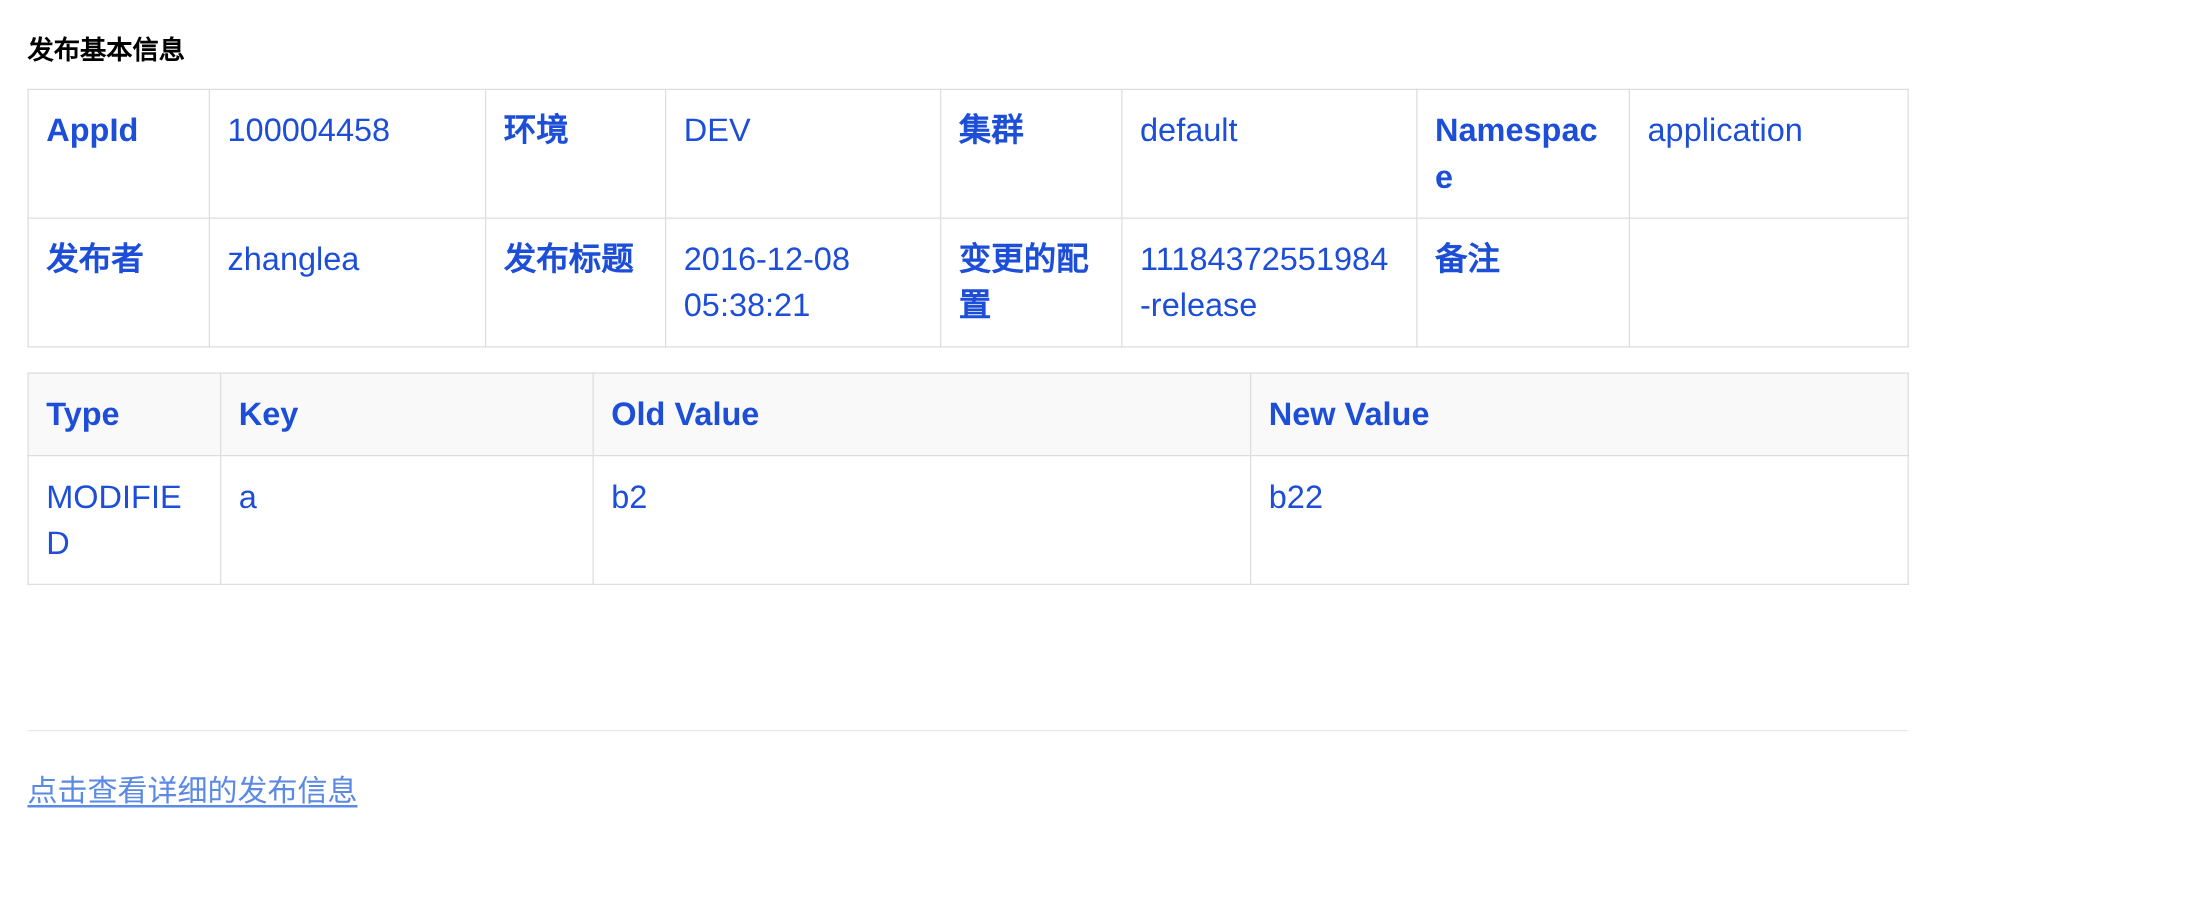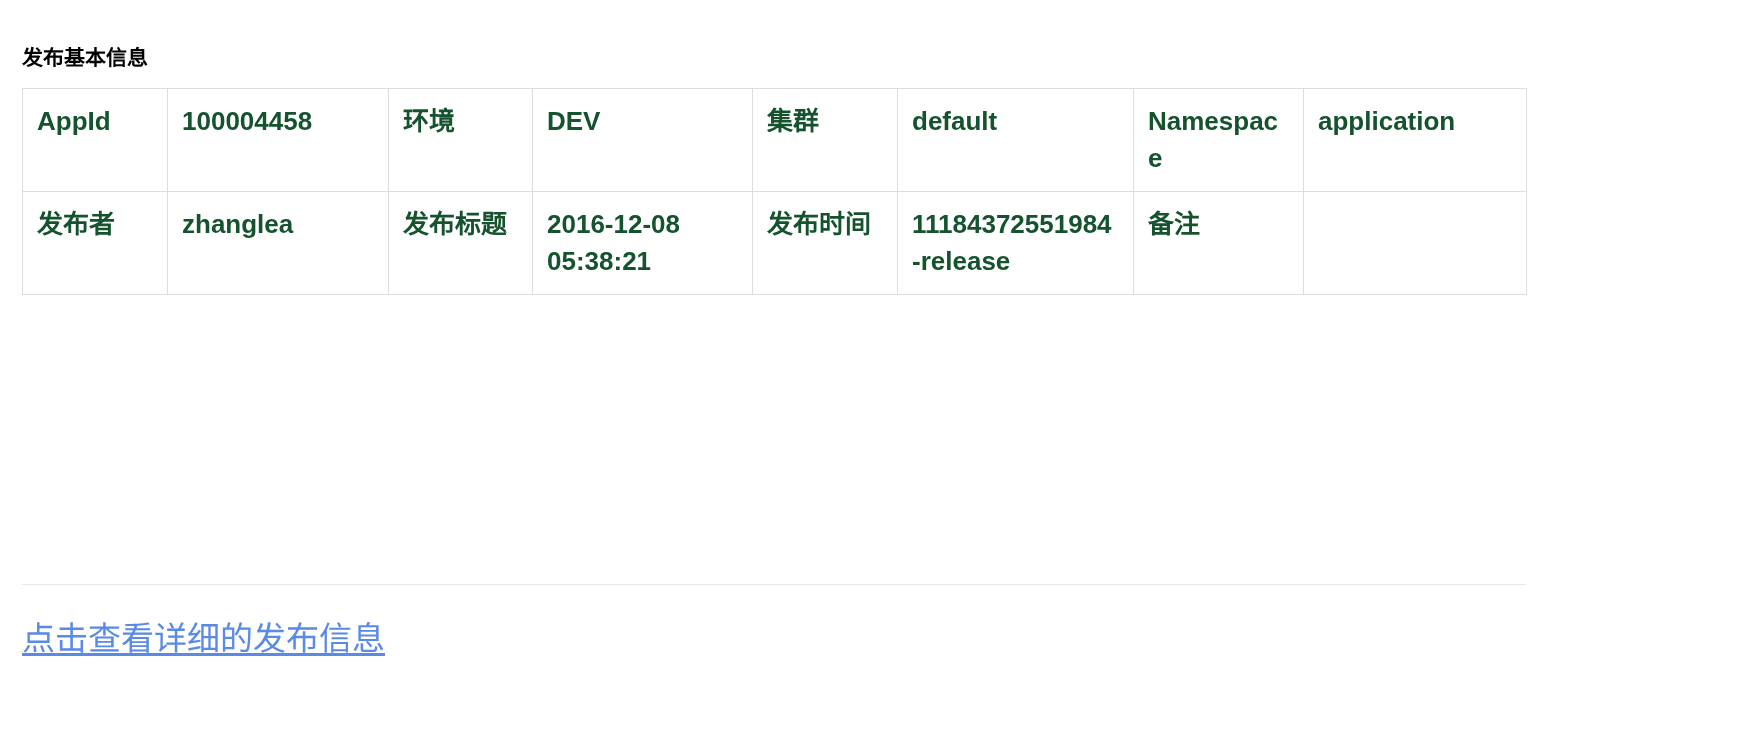--- a/index.html
+++ b/index.html
@@ -25,51 +25,51 @@
 
   
   .section-title {
     font-size: 21px;
     font-weight: bold;
     line-height: 1.2;
     color: #000000;
     margin: 0;
     padding: 0;
   }
-  .section-title.first { padding-top: 45px; }
+  .section-title.first { padding-top: 28px; }
   .section-title.second { padding-top: 34px; }
 
   
   table.grid {
     border-collapse: collapse;
     table-layout: fixed;
     width: 1504px;
     background: #ffffff;
   }
   table.grid td,
   table.grid th {
     border: 1px solid #dddddd;
     padding: 14px 14px;
     font-size: 26px;
     line-height: 1.42;
     vertical-align: top;
     text-align: left;
     word-wrap: break-word;
     overflow-wrap: break-word;
-    color: #14532d;
+    color: #1d4ed8;
     background: transparent;
   }
   table.grid th {
     font-weight: bold;
   }
   .cell-label {
     font-weight: bold;
   }
   .cell-value {
-    font-weight: bold;
+    font-weight: normal;
   }
 
   
   #info-table { margin-top: 18px; }
   #info-table col.c1 { width: 145px; }
   #info-table col.c2 { width: 221px; }
   #info-table col.c3 { width: 144px; }
   #info-table col.c4 { width: 220px; }
   #info-table col.c5 { width: 145px; }
   #info-table col.c6 { width: 236px; }
@@ -99,21 +99,21 @@
     background: #e8e8e8;
     border: 0;
     margin: 0;
   }
   .footer-link-wrap {
     position: absolute;
     left: 22px;
     top: 618px;
   }
   a.detail-link {
-    font-size: 33px;
+    font-size: 24px;
     line-height: 1.3;
     color: #5b8ae5;
     text-decoration: underline;
     text-underline-offset: 3px;
     cursor: pointer;
   }
 </style>
 </head>
 <body>
 
@@ -141,29 +141,53 @@
         <td class="cell-label">集群</td>
         <td class="cell-value">default</td>
         <td class="cell-label">Namespace</td>
         <td class="cell-value">application</td>
       </tr>
       <tr class="row-2">
         <td class="cell-label">发布者</td>
         <td class="cell-value">zhanglea</td>
         <td class="cell-label">发布标题</td>
         <td class="cell-value">2016-12-08 05:38:21</td>
-        <td class="cell-label">发布时间</td>
+        <td class="cell-label">变更的配置</td>
         <td class="cell-value">11184372551984-release</td>
         <td class="cell-label">备注</td>
         <td class="cell-value"></td>
       </tr>
     </tbody>
   </table>
 
 
+  <table class="grid" id="change-table">
+    <colgroup>
+      <col class="k1">
+        <col class="k2">
+        <col class="k3">
+        <col class="k4">
+    </colgroup>
+    <thead>
+      <tr>
+        <th>Type</th>
+        <th>Key</th>
+        <th>Old Value</th>
+        <th>New Value</th>
+      </tr>
+    </thead>
+    <tbody>
+      <tr>
+        <td>MODIFIED</td>
+        <td>a</td>
+        <td>b2</td>
+        <td>b22</td>
+      </tr>
+    </tbody>
+  </table>
 
   <hr class="footer-rule">
 
   <div class="footer-link-wrap">
     <a class="detail-link" href="#">点击查看详细的发布信息</a>
   </div>
 
 </div>
 
 </body></html>

